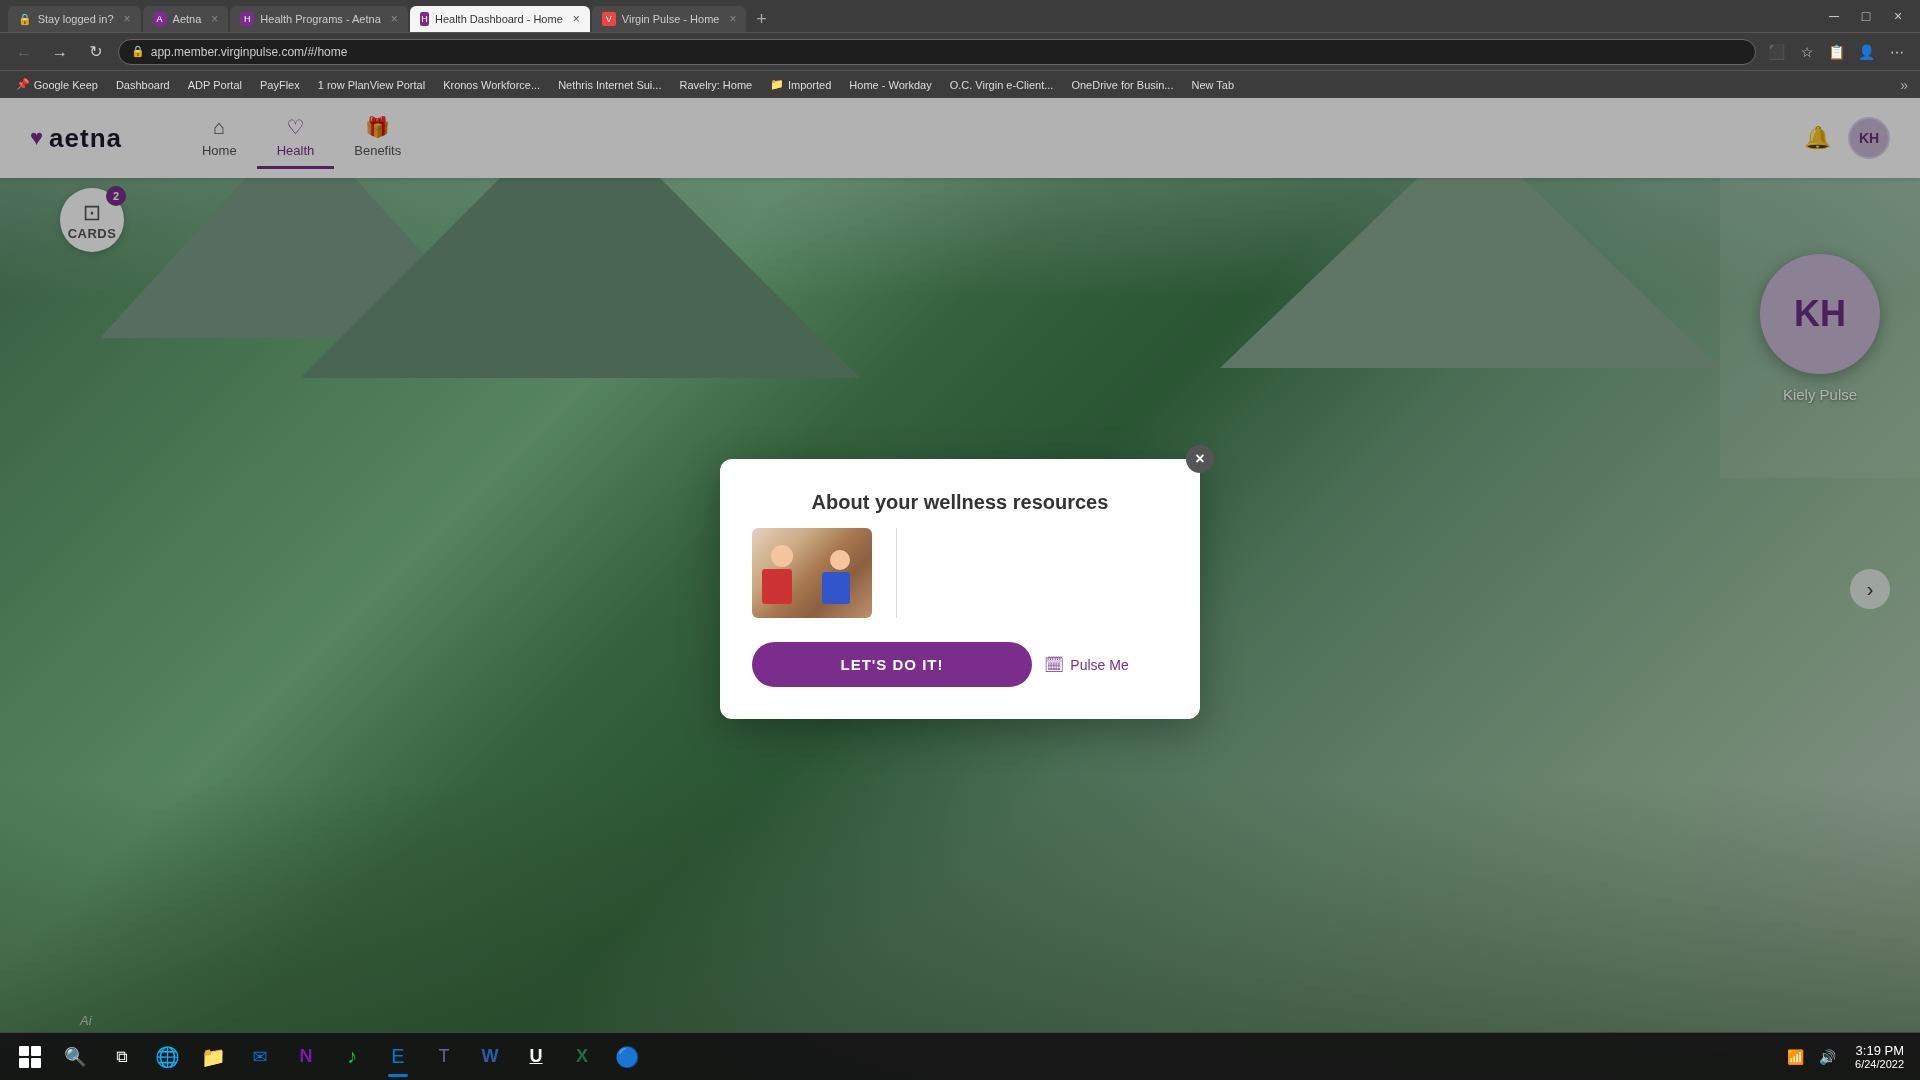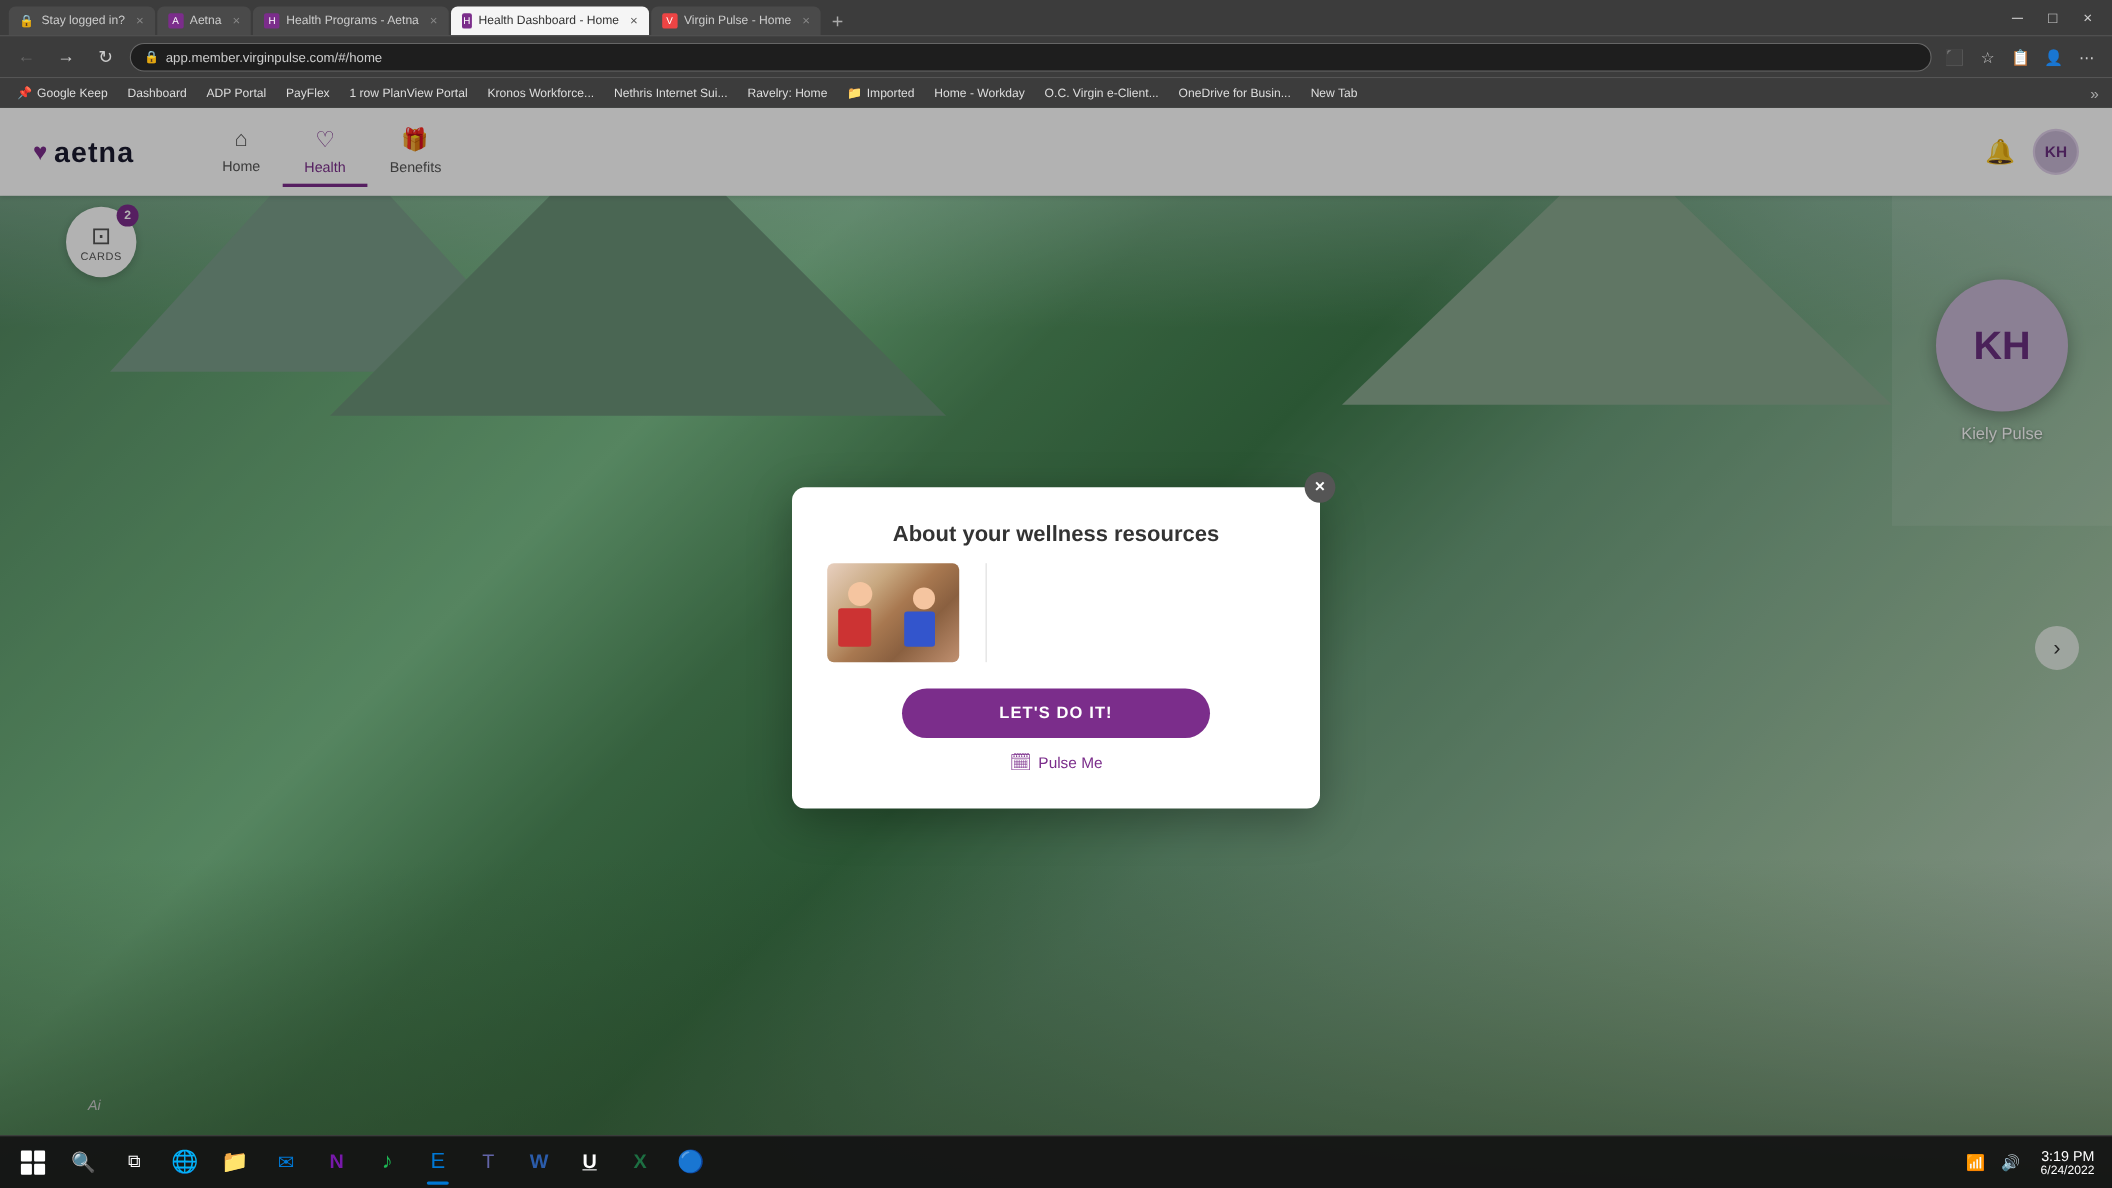--- a/index.html
+++ b/index.html
@@ -115,21 +115,21 @@
       box-shadow: 0 2px 8px rgba(0,0,0,0.2);
     }
     .cards-badge {
       position: absolute; top: -2px; right: -2px;
       width: 20px; height: 20px; border-radius: 50%;
       background: #7b2d8b; color: white;
       font-size: 11px; font-weight: bold;
       display: flex; align-items: center; justify-content: center;
     }
     .cards-icon { font-size: 22px; color: #555; }
-    .cards-label { font-size: 10px; color: #555; font-weight: normal; letter-spacing: 0.5px; }
+    .cards-label { font-size: 13px; color: #555; font-weight: bold; letter-spacing: 0.5px; }
 
     
     .modal-overlay {
       position: absolute; top: 0; left: 0; right: 0; bottom: 0;
       background: rgba(0,0,0,0.3);
       z-index: 30; display: flex; align-items: center; justify-content: center;
     }
     .modal {
       background: white; border-radius: 12px;
       width: 480px; padding: 32px;
@@ -146,21 +146,21 @@
     .modal-title { font-size: 20px; font-weight: bold; color: #333; text-align: center; margin-bottom: 14px; }
     .modal-body { display: flex; gap: 20px; align-items: flex-start; }
     .modal-image {
       width: 120px; height: 90px; flex-shrink: 0;
       border-radius: 6px;
       background: linear-gradient(135deg, #e8d0c0 0%, #c8a880 30%, #a87850 50%, #8a6040 70%, #c09070 100%);
       overflow: hidden; position: relative;
     }
     .modal-divider { width: 1px; background: #ddd; align-self: stretch; margin: 0 4px; }
     .modal-text { font-size: 14px; color: #555; line-height: 1.6; flex: 1; }
-    .modal-actions { margin-top: 24px; display: flex; flex-direction: column; align-items: center; gap: 12px; }
+    .modal-actions { margin-top: 24px; display: flex; flex-direction: row; align-items: center; gap: 12px; }
     .lets-do-btn {
       background: #7b2d8b; color: white; border: none;
       padding: 14px 60px; border-radius: 30px;
       font-size: 15px; font-weight: bold; letter-spacing: 1px;
       cursor: pointer; width: 100%; max-width: 280px;
     }
     .remind-link { display: flex; align-items: center; gap: 6px; color: #7b2d8b; font-size: 14px; cursor: pointer; text-decoration: none; }
     .remind-icon { font-size: 16px; }
 
     
@@ -204,21 +204,21 @@
     .taskbar-icon { font-size: 22px; }
     .taskbar-right { margin-left: auto; display: flex; align-items: center; gap: 4px; }
     .taskbar-time { color: white; font-size: 12px; text-align: right; cursor: pointer; padding: 0 8px; }
     .taskbar-time .time { font-size: 13px; font-weight: 500; }
     .taskbar-time .date { font-size: 11px; }
     .taskbar-sys { display: flex; gap: 2px; }
     .taskbar-sys-icon { width: 30px; height: 40px; display: flex; align-items: center; justify-content: center; color: white; font-size: 14px; cursor: pointer; }
 
     
     .ai-label {
-      position: absolute; bottom: 68px; left: 80px;
+      position: absolute; bottom: 52px; left: 80px;
       color: #ccc; font-size: 13px; font-style: italic;
     }
   </style>
 </head>
 <body>
 
 <div class="browser-frame">
 
   <div class="title-bar">
     <div class="title-bar-tabs">

